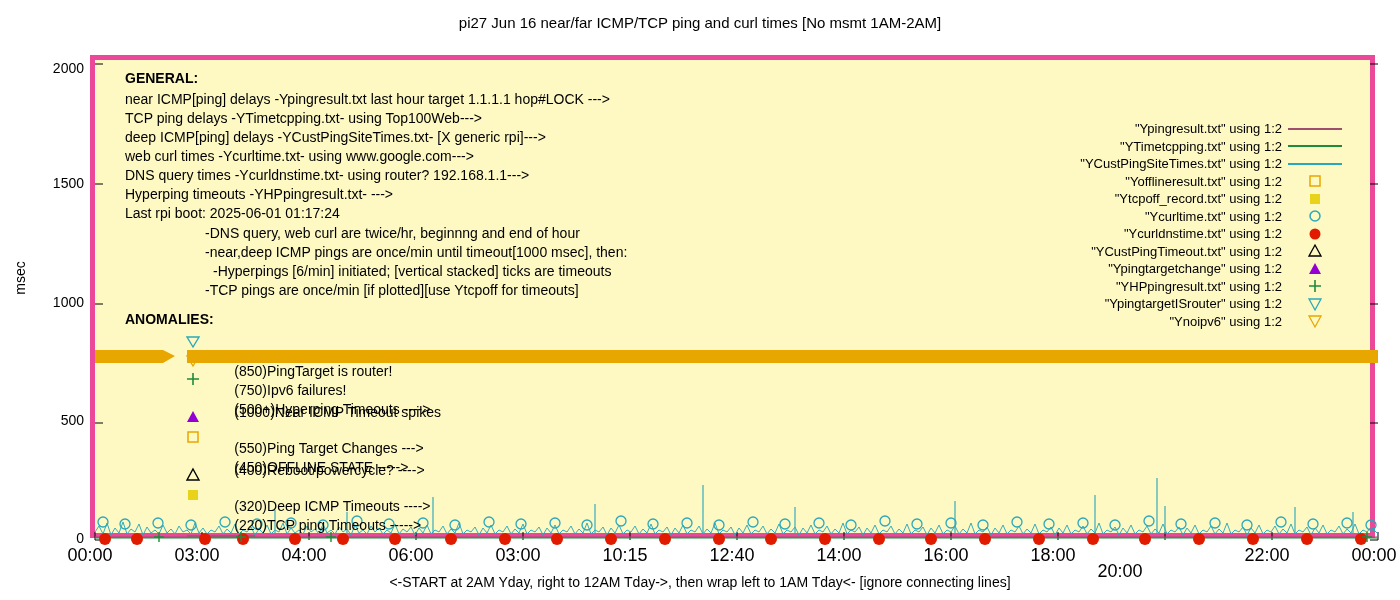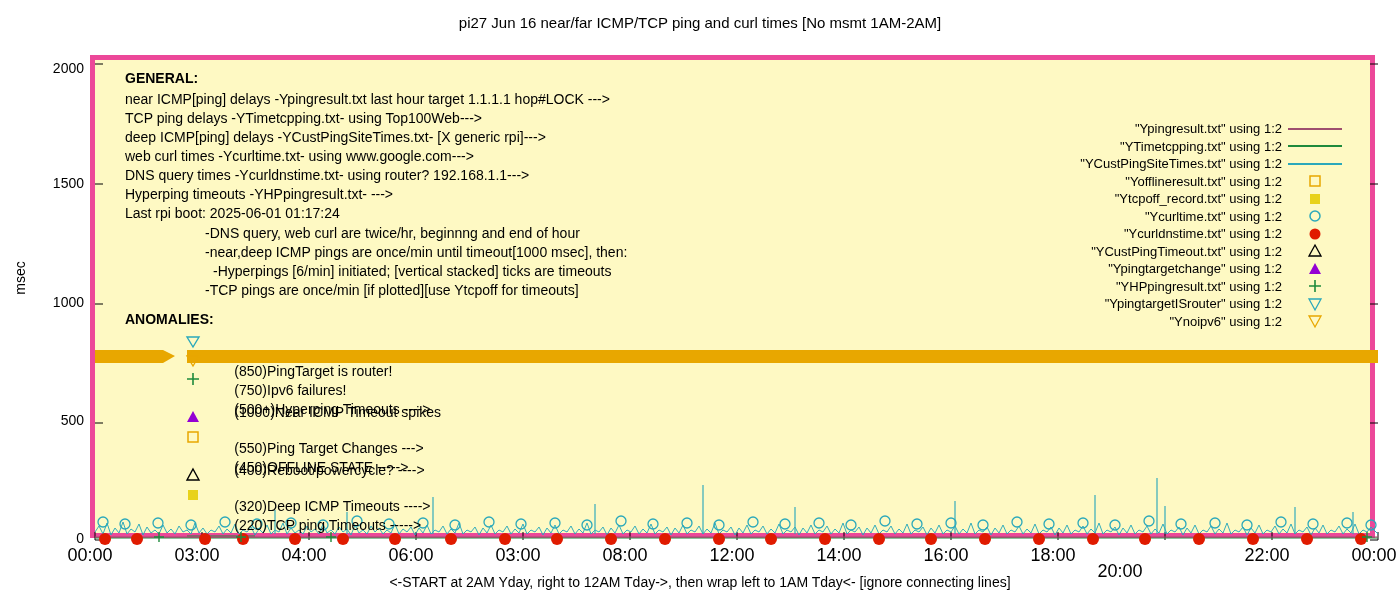--- a/index.html
+++ b/index.html
@@ -371,22 +371,22 @@
       </div>
 
     </div>
   </div>
 
   <div class="xtick" style="left:60px;top:545px;">00:00</div>
   <div class="xtick" style="left:167px;top:545px;">03:00</div>
   <div class="xtick" style="left:274px;top:545px;">04:00</div>
   <div class="xtick" style="left:381px;top:545px;">06:00</div>
   <div class="xtick" style="left:488px;top:545px;">03:00</div>
-  <div class="xtick" style="left:595px;top:545px;">08:00</div>
-  <div class="xtick" style="left:702px;top:545px;">12:00</div>
+  <div class="xtick" style="left:595px;top:545px;">10:15</div>
+  <div class="xtick" style="left:702px;top:545px;">12:40</div>
   <div class="xtick" style="left:809px;top:545px;">14:00</div>
   <div class="xtick" style="left:916px;top:545px;">16:00</div>
   <div class="xtick" style="left:1023px;top:545px;">18:00</div>
   <div class="xtick" style="left:1090px;top:545px;margin-top:16px;">20:00</div>
   <div class="xtick" style="left:1237px;top:545px;">22:00</div>
   <div class="xtick" style="left:1344px;top:545px;">00:00</div>
 
   <div class="xlabel">&lt;-START at 2AM Yday, right to 12AM Tday-&gt;, then wrap left to 1AM Tday&lt;- [ignore connecting lines]</div>
 
 </div>

